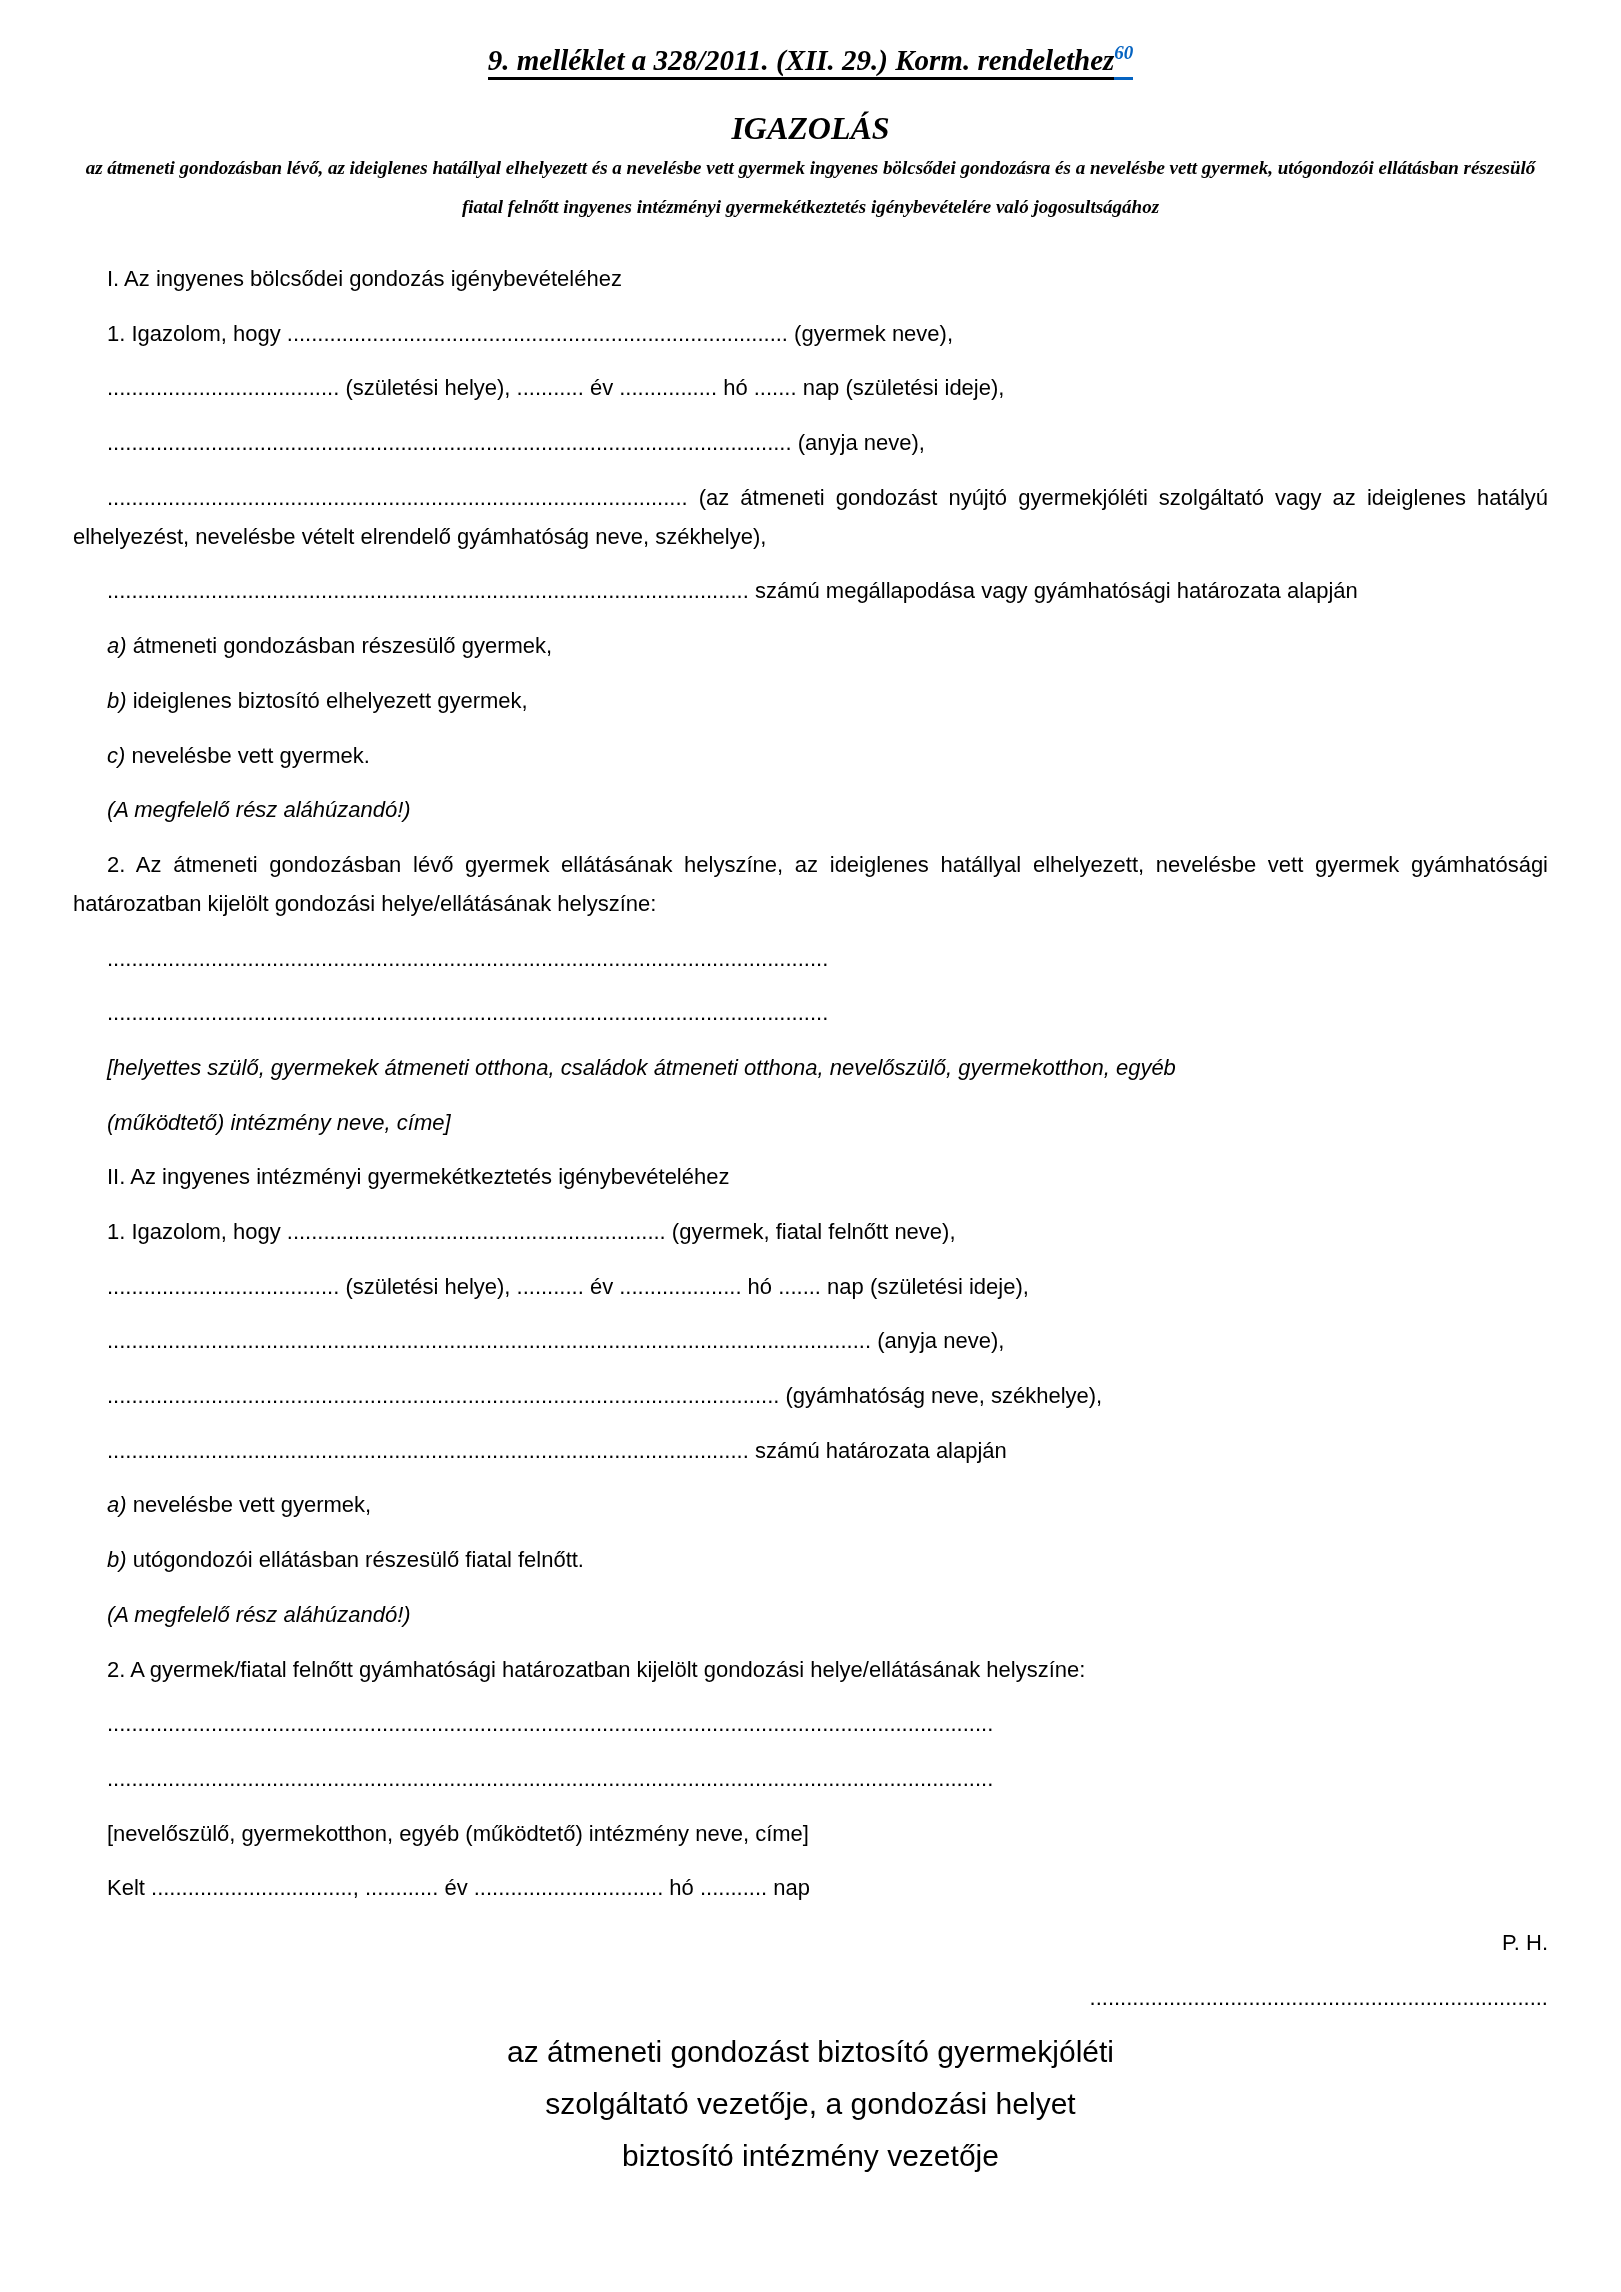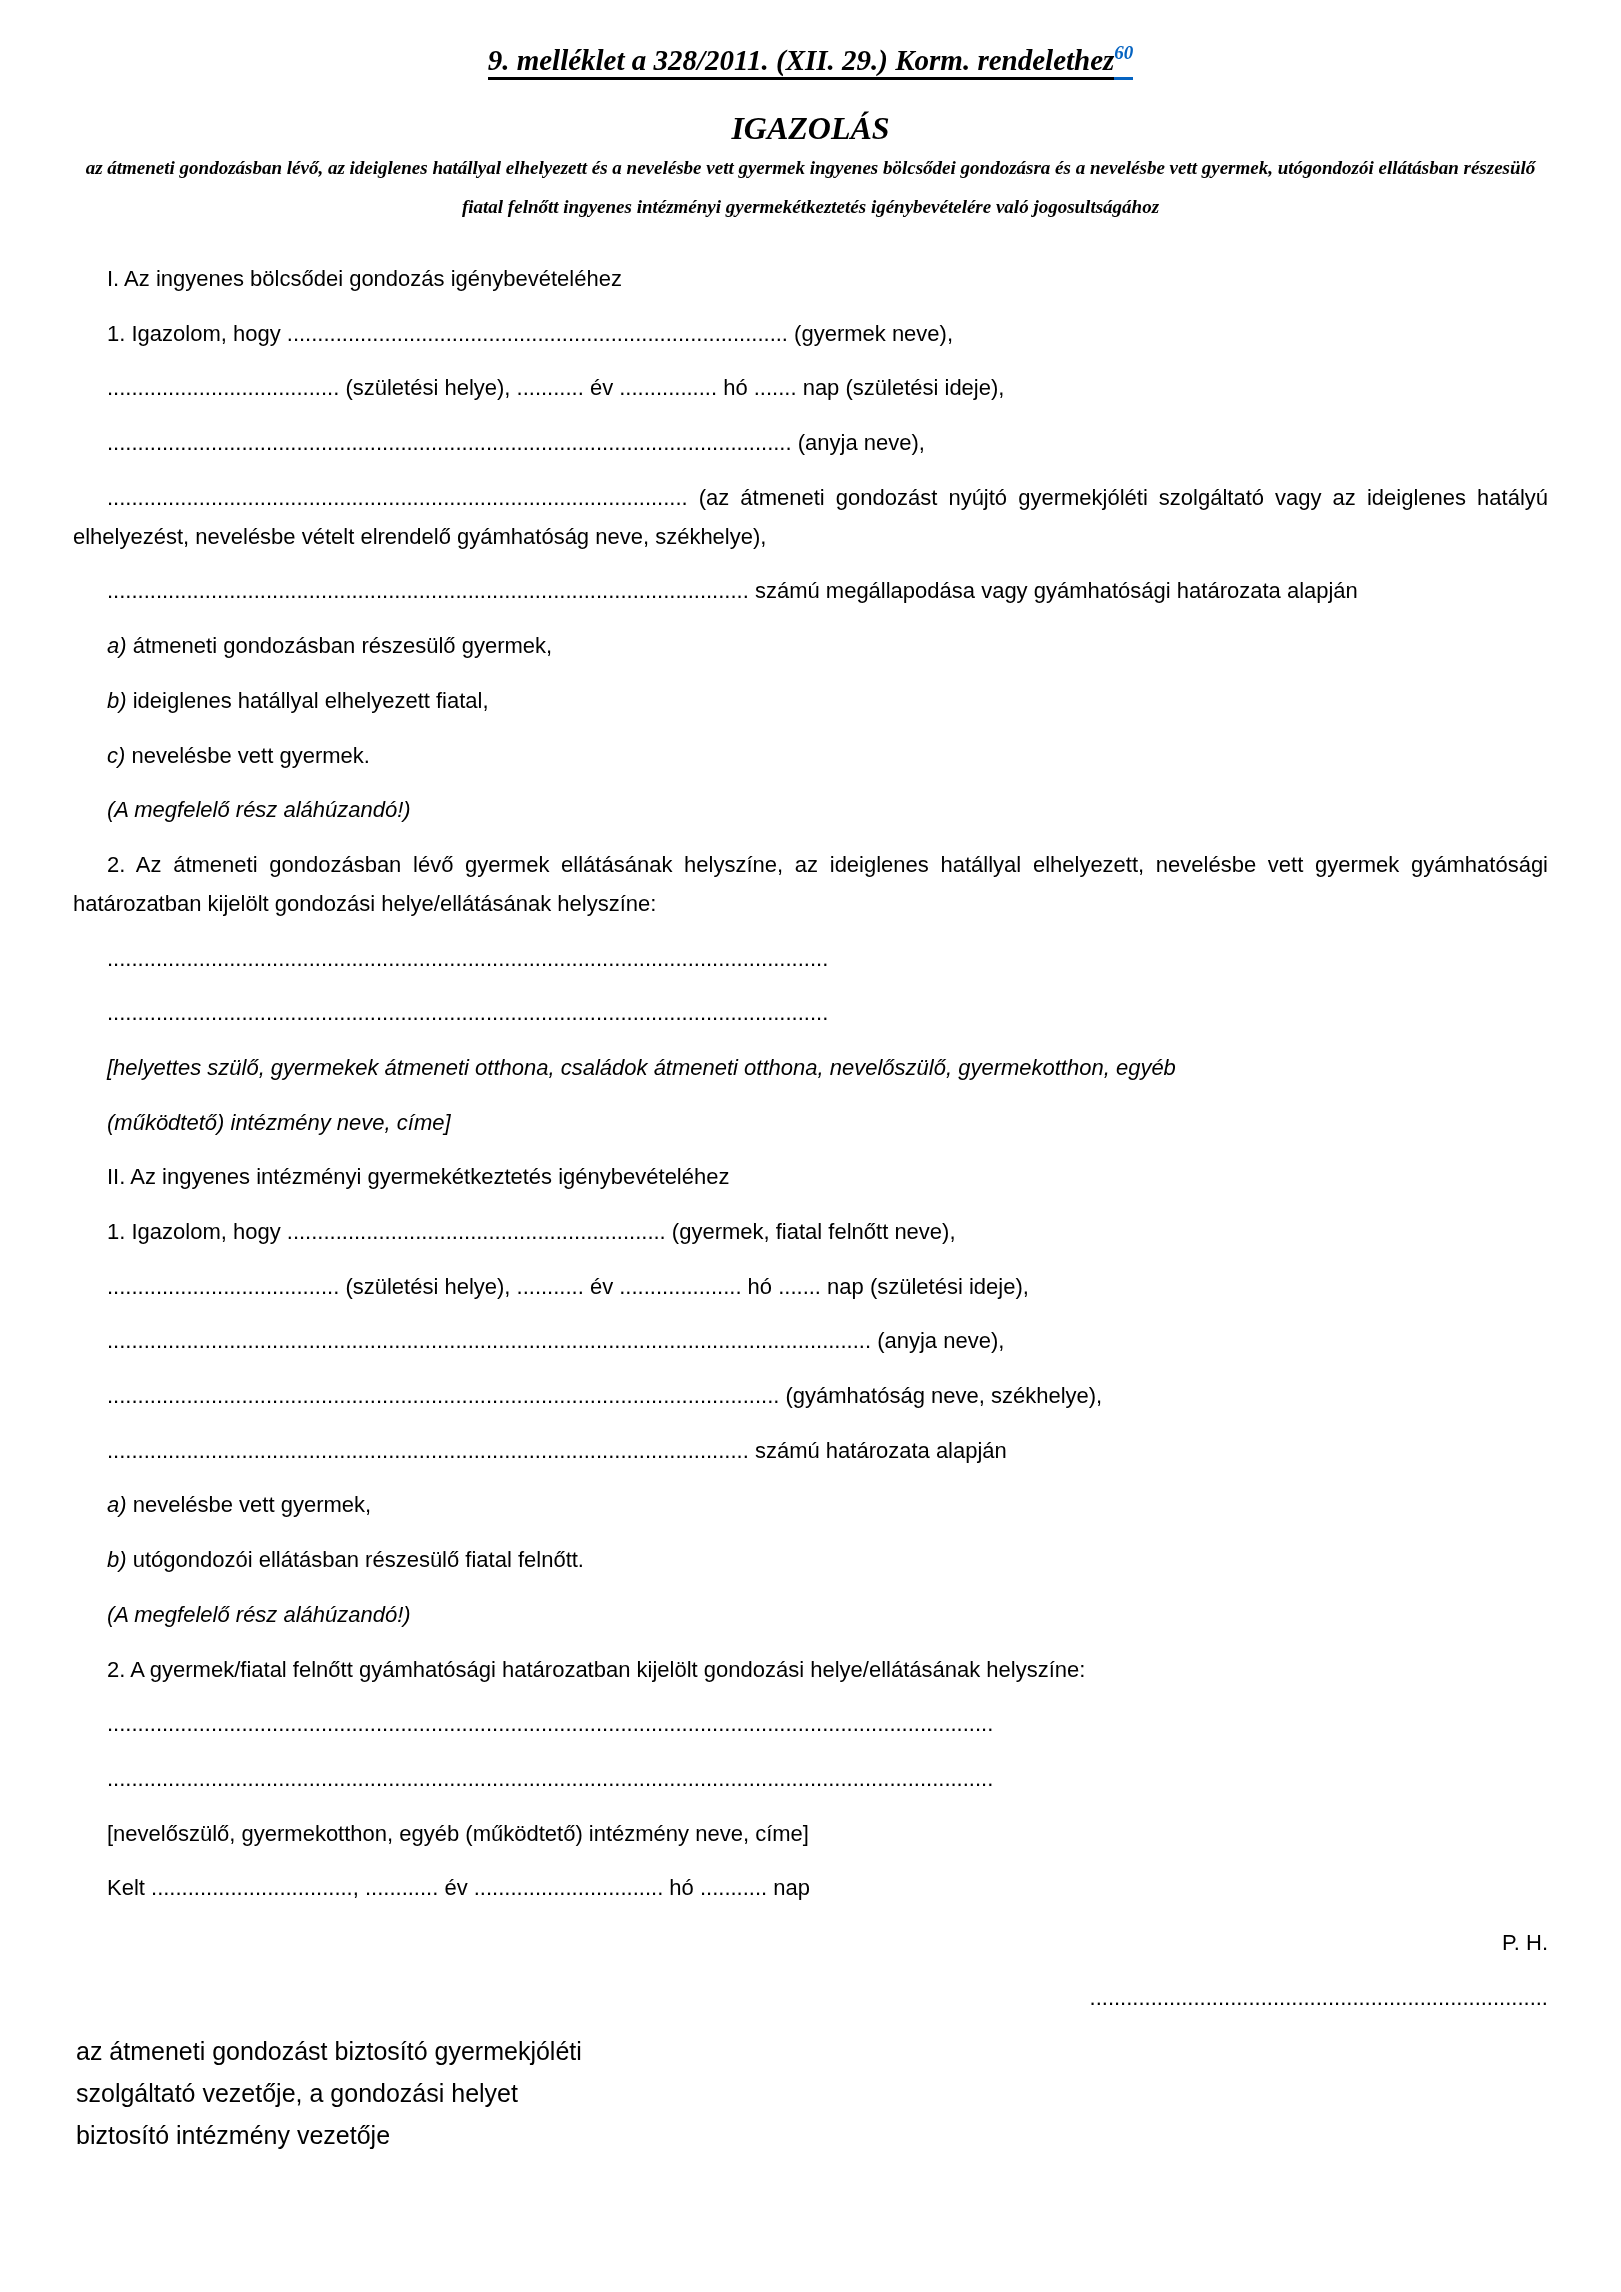--- a/index.html
+++ b/index.html
@@ -66,24 +66,24 @@
     font-size: 22px;
     line-height: 39px;
     margin: 0 0 15.7px 0;
     text-indent: 34px;
     word-break: break-word;
   }
   .justify { text-align: justify; }
   .it { font-style: italic; }
   .center { text-align: right; text-indent: 0; }
   .sigline {
-    font-size: 25px;
+    font-size: 30px;
     line-height: 39px;
-    margin: 3px;
-    text-align: left;
+    margin: 13px;
+    text-align: center;
     text-indent: 0;
   }
 </style>
 </head>
 <body>
 
 <div class="page">
 
   <div class="hdr">
     <span class="hdr-text">9. melléklet a 328/2011. (XII. 29.) Korm. rendelethez</span><span class="hdr-suplink"><sup>60</sup></span>
@@ -93,21 +93,21 @@
   <p class="subtitle">az átmeneti gondozásban lévő, az ideiglenes hatállyal elhelyezett és a nevelésbe vett gyermek ingyenes bölcsődei gondozásra és a nevelésbe vett gyermek, utógondozói ellátásban részesülő fiatal felnőtt ingyenes intézményi gyermekétkeztetés igénybevételére való jogosultságához</p>
 
   <p class="b">I. Az ingyenes bölcsődei gondozás igénybevételéhez</p>
   <p class="b">1. Igazolom, hogy .................................................................................. (gyermek neve),</p>
   <p class="b">...................................... (születési helye), ........... év ................ hó ....... nap (születési ideje),</p>
   <p class="b">................................................................................................................ (anyja neve),</p>
   <p class="b justify">............................................................................................... (az átmeneti gondozást nyújtó gyermekjóléti szolgáltató vagy az ideiglenes hatályú elhelyezést, nevelésbe vételt elrendelő gyámhatóság neve, székhelye),</p>
   <p class="b">......................................................................................................... számú megállapodása vagy gyámhatósági határozata alapján</p>
 
   <p class="b"><span class="it">a)</span><span> átmeneti gondozásban részesülő gyermek,</span></p>
-  <p class="b"><span class="it">b)</span><span> ideiglenes hatállyal elhelyezett fiatal,</span></p>
+  <p class="b"><span class="it">b)</span><span> ideiglenes biztosító elhelyezett gyermek,</span></p>
   <p class="b"><span class="it">c)</span><span> nevelésbe vett gyermek.</span></p>
 
   <p class="b it">(A megfelelő rész aláhúzandó!)</p>
   <p class="b justify">2. Az átmeneti gondozásban lévő gyermek ellátásának helyszíne, az ideiglenes hatállyal elhelyezett, nevelésbe vett gyermek gyámhatósági határozatban kijelölt gondozási helye/ellátásának helyszíne:</p>
   <p class="b">......................................................................................................................</p>
   <p class="b">......................................................................................................................</p>
   <p class="b it">[helyettes szülő, gyermekek átmeneti otthona, családok átmeneti otthona, nevelőszülő, gyermekotthon, egyéb</p>
   <p class="b it">(működtető) intézmény neve, címe]</p>
 
   <p class="b">II. Az ingyenes intézményi gyermekétkeztetés igénybevételéhez</p>

